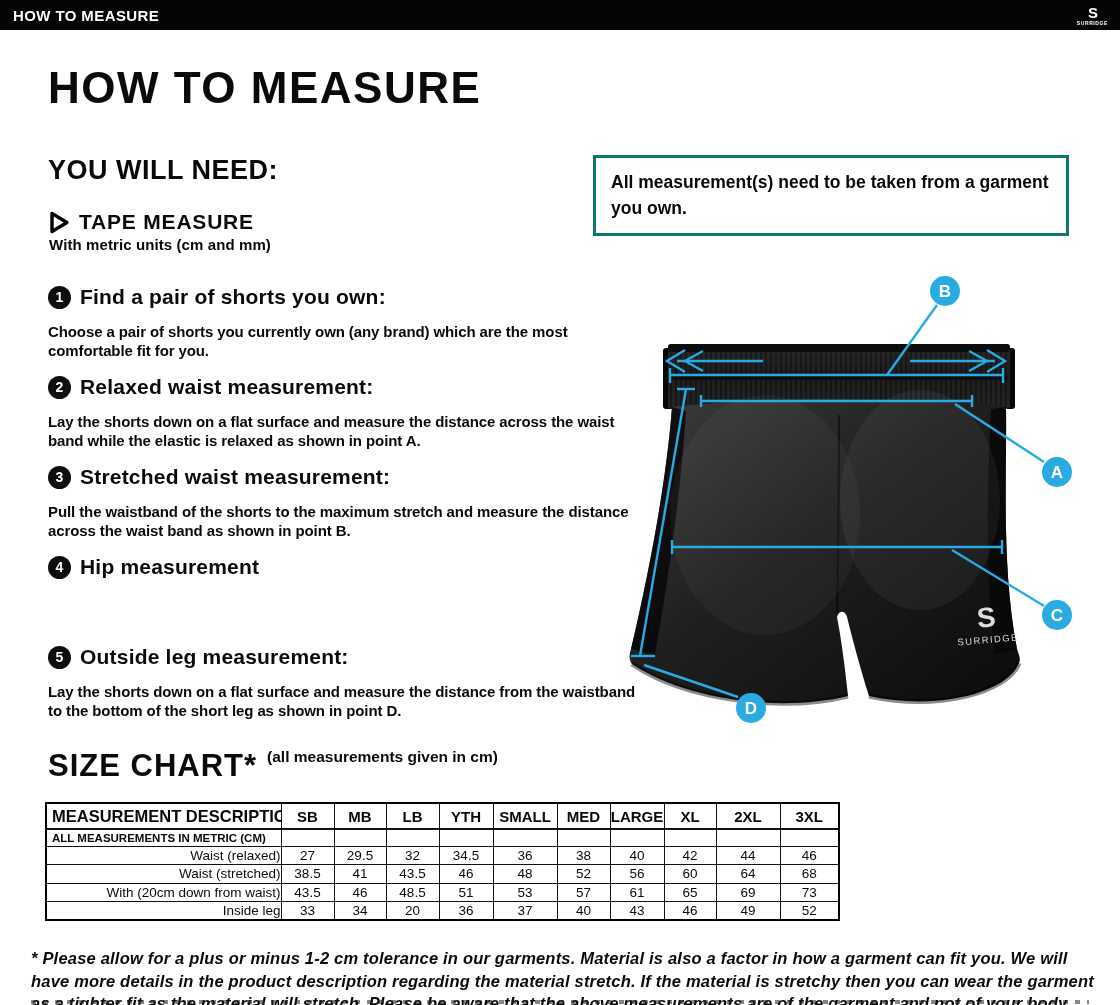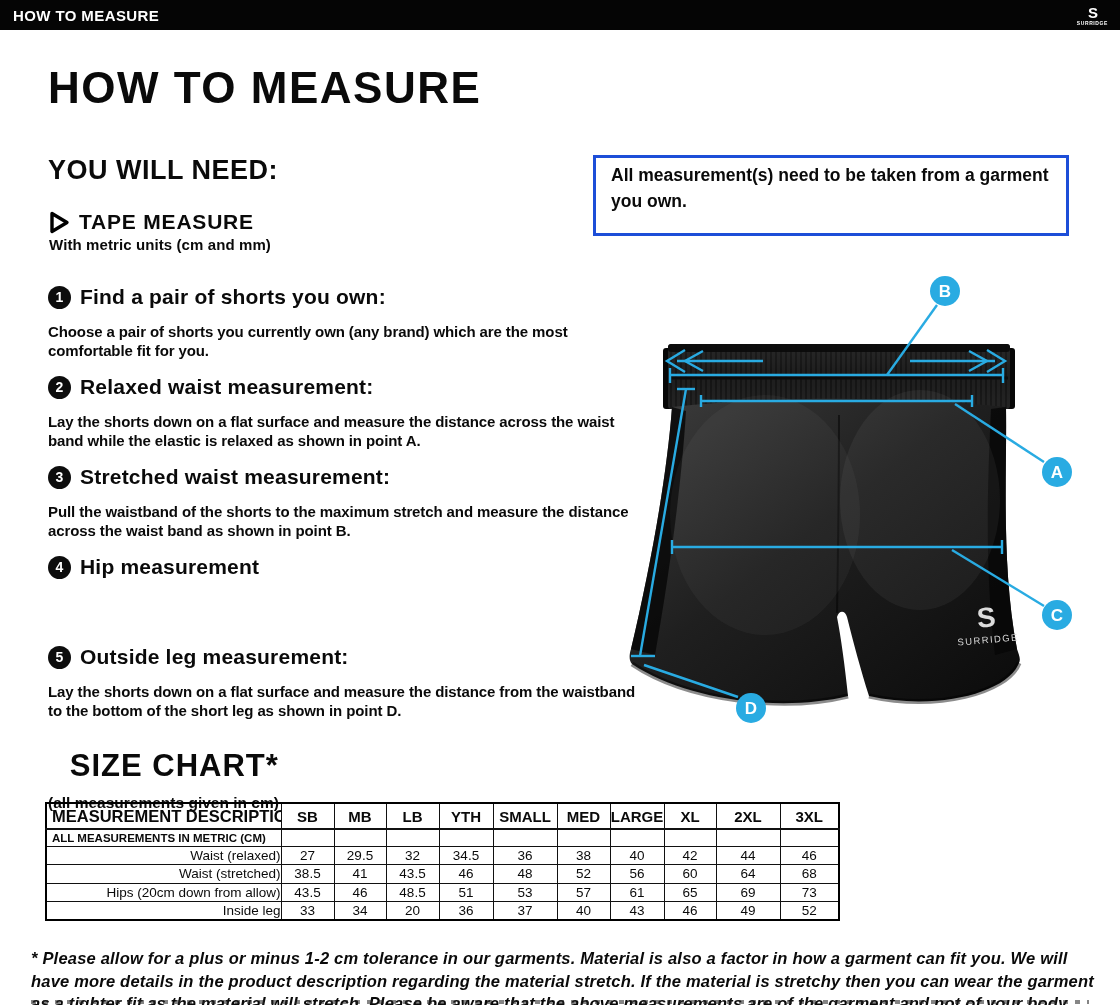--- a/index.html
+++ b/index.html
@@ -16,40 +16,40 @@
   .brand-name { color:#fff; font-size:5px; font-weight:700; letter-spacing:.6px; margin-top:1px; }
 
   
   .h1 { position:absolute; left:48px; top:63px; font-size:44px; font-weight:800; letter-spacing:1.5px; }
   .h2 { position:absolute; left:48px; top:155px; font-size:27px; font-weight:800; letter-spacing:.5px; }
 
   .tool-row { position:absolute; left:49px; top:210px; display:flex; align-items:center; gap:9px;text-align:center; }
   .tool-name { font-size:21px; font-weight:800; letter-spacing:.8px; }
   .tool-detail { position:absolute; left:49px; top:236px; font-size:15px; font-weight:700; letter-spacing:.1px; }
 
-  .notice { position:absolute; left:593px; top:155px; width:476px; height:81px; border:3px solid #1d4ed8;
-            padding:4px 15px; font-size:17.5px; font-weight:700; line-height:26px; }
+  .notice { position:absolute; left:593px; top:155px; width:476px; height:81px; border:3px solid #0f766e;
+            padding:11px 15px; font-size:17.5px; font-weight:700; line-height:26px; }
 
   
   .step { position:absolute; left:48px; width:600px; }
   .step-head { display:flex; align-items:center; gap:9px; }
   .badge { flex:0 0 auto; width:23px; height:23px; border-radius:50%; background:#0d0d0d; color:#fff;
            font-size:14px; font-weight:800; display:flex; align-items:center; justify-content:center; }
   .step-title { font-size:21px; font-weight:800; letter-spacing:.2px; }
   .step-body { margin-top:14px; font-size:15px; font-weight:700; line-height:18.5px; letter-spacing:-.1px; }
   #step-0 { top:285px; } #step-1 { top:375px; } #step-2 { top:465px; } #step-3 { top:555px; } #step-4 { top:645px; }
 
   
   .diagram { position:absolute; left:615px; top:265px; width:500px; height:480px; }
   .acc { stroke:#29abe2; stroke-width:2.4; fill:none; }
   .mkc { fill:#29abe2; stroke:none; }
   .mkt { fill:#ffffff; font-size:17px; font-weight:800; font-family:"Liberation Sans",sans-serif; }
 
   
-  .sc-head { position:absolute; left:48px; top:748px; display:flex; align-items:flex-end; gap:10px;flex-direction:column; }
+  .sc-head { position:absolute; left:48px; top:748px; display:flex; align-items:flex-start; gap:10px; }
   .sc-title { font-size:31px; font-weight:800; letter-spacing:1px; }
   .sc-sub { font-size:15.5px; font-weight:700; }
 
   table.sizes { position:absolute; left:45px; top:802px; width:793px; border-collapse:collapse;
                 table-layout:fixed; border:2px solid #000; }
   table.sizes th, table.sizes td { border:1px solid #111; overflow:hidden; white-space:nowrap; }
   tr.hdr th { height:26px; font-size:15px; font-weight:700; text-align:center; border-bottom-width:2px; }
   tr.hdr th.desc { font-size:16.5px; text-align:left; padding-left:5px; }
   tr.note td { height:17px; }
   tr.note td.desc { font-size:11.5px; font-weight:700; padding-left:5px; }
@@ -296,21 +296,21 @@
       <td>43.5</td>
       <td>46</td>
       <td>48</td>
       <td>52</td>
       <td>56</td>
       <td>60</td>
       <td>64</td>
       <td>68</td>
     </tr>
     <tr class="data">
-      <td class="desc">Hips (20cm down from allow)</td>
+      <td class="desc">With (20cm down from waist)</td>
       <td>43.5</td>
       <td>46</td>
       <td>48.5</td>
       <td>51</td>
       <td>53</td>
       <td>57</td>
       <td>61</td>
       <td>65</td>
       <td>69</td>
       <td>73</td>

